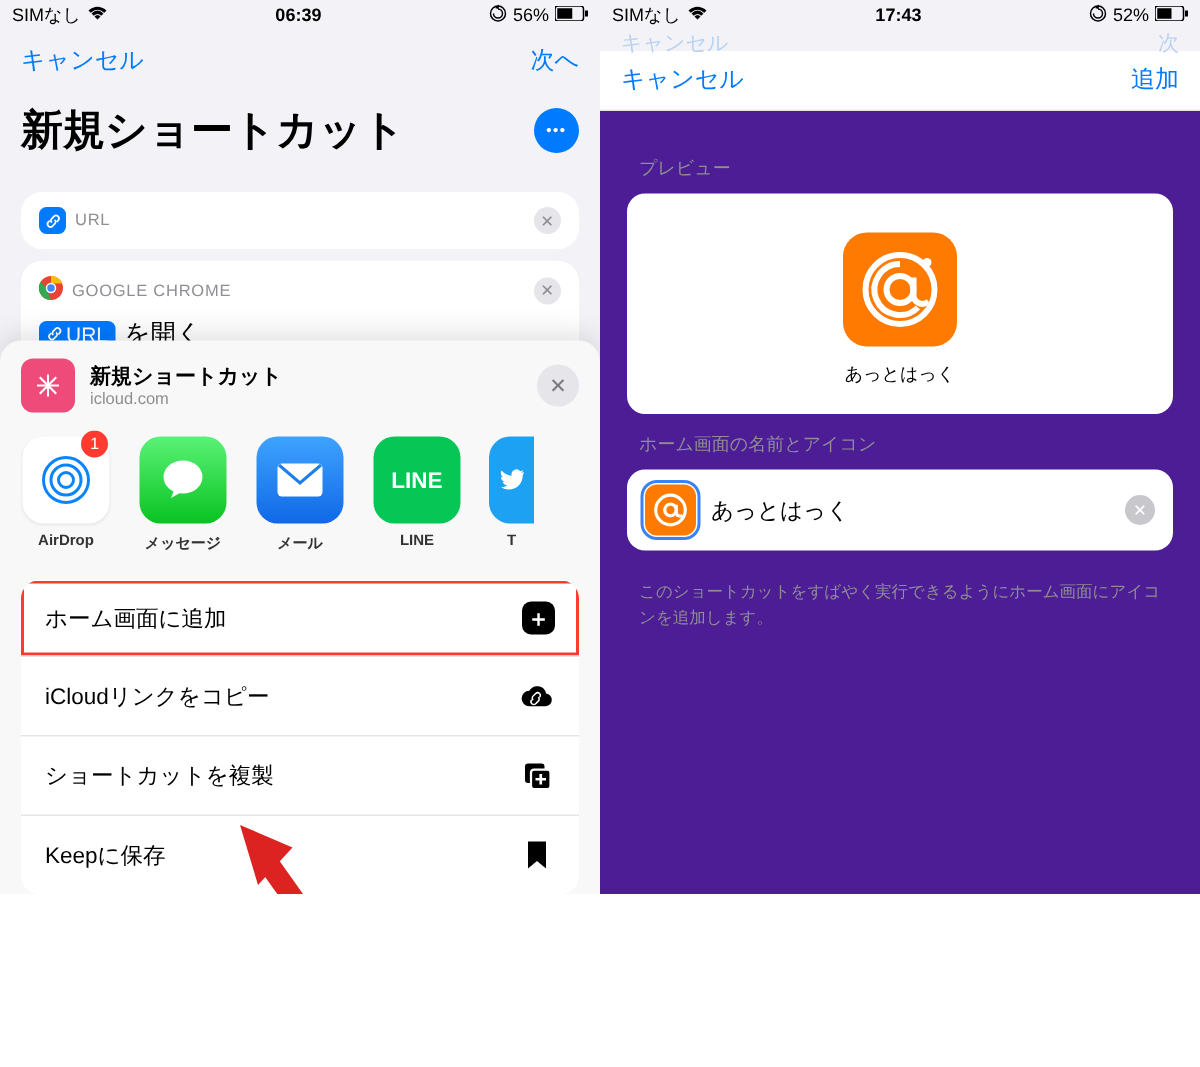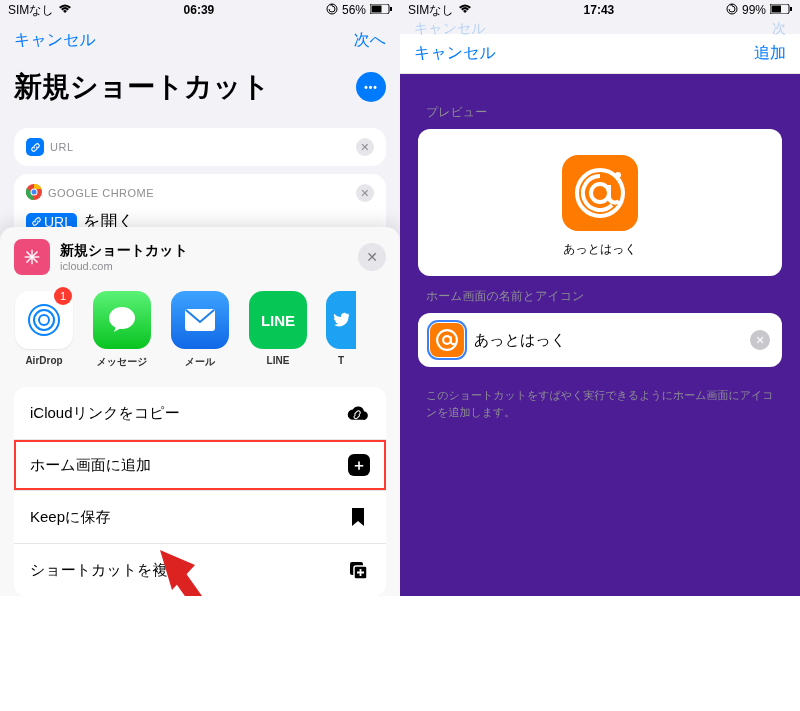--- a/index.html
+++ b/index.html
@@ -215,49 +215,49 @@
         <div class="app-icon twitter" style="width:30px;border-radius:14px 0 0 14px">
           <svg width="20" height="20" viewBox="0 0 24 24">
               <path d="M22 5.5 a8 8 0 0 1 -2.3.6 4 4 0 0 0 1.8-2.2 8 8 0 0 1 -2.5 1 4 4 0 0 0 -6.9 3.6 11 11 0 0 1 -8-4.1 4 4 0 0 0 1.2 5.4 4 4 0 0 1 -1.8-.5 4 4 0 0 0 3.2 4 4 4 0 0 1 -1.8.07 4 4 0 0 0 3.8 2.8 8 8 0 0 1 -5 1.7 11 11 0 0 0 6 1.8 c7.3 0 11.3-6 11.3-11.3" fill="#fff"></path>
             </svg>
         </div>
         <div class="app-label">T</div>
       </div>
     </div>
 
     <div class="action-list">
+      <div class="action-item highlight">
+        <span>ホーム画面に追加</span>
+        <span class="plus-box">＋</span>
+      </div>
       <div class="action-item">
         <span>iCloudリンクをコピー</span>
         <span class="action-icon">
           <svg width="28" height="20" viewBox="0 0 28 20">
               <path d="M8 18 a6 6 0 0 1 0-12 a7 7 0 0 1 13 2 a5 5 0 0 1 -1 10 Z" fill="#000"></path>
               <path d="M11 13 a2 2 0 0 1 0-3 l2-2 a2 2 0 0 1 3 3 M15 11 a2 2 0 0 1 0 3 l-2 2 a2 2 0 0 1 -3 -3" fill="none" stroke="#fff" stroke-width="1.2"></path>
-            </svg>
-        </span>
-      </div>
-      <div class="action-item highlight">
-        <span>ホーム画面に追加</span>
-        <span class="plus-box">＋</span>
-      </div>
-      <div class="action-item">
-        <span>Keepに保存</span>
-        <span class="action-icon">
-          <svg width="16" height="20" viewBox="0 0 16 20">
-              <path d="M2 1 h12 v18 l-6-5 -6 5 Z" fill="#000"></path>
             </svg>
         </span>
       </div>
       <div class="action-item">
         <span>ショートカットを複製</span>
         <span class="action-icon">
           <svg width="24" height="24" viewBox="0 0 24 24">
               <rect x="4" y="4" width="13" height="13" rx="2" fill="#000"></rect>
               <rect x="8" y="8" width="13" height="13" rx="2" fill="#000" stroke="#fff" stroke-width="1.5"></rect>
               <line x1="14.5" y1="11" x2="14.5" y2="18" stroke="#fff" stroke-width="1.8"></line>
               <line x1="11" y1="14.5" x2="18" y2="14.5" stroke="#fff" stroke-width="1.8"></line>
+            </svg>
+        </span>
+      </div>
+      <div class="action-item">
+        <span>Keepに保存</span>
+        <span class="action-icon">
+          <svg width="16" height="20" viewBox="0 0 16 20">
+              <path d="M2 1 h12 v18 l-6-5 -6 5 Z" fill="#000"></path>
             </svg>
         </span>
       </div>
     </div>
   </div>
 
   <svg class="arrow-overlay" style="left:140px; top:540px;" width="160" height="160" viewBox="0 0 160 160">
     <defs>
         <linearGradient id="ag">
           <stop stop-color="#d22"></stop>
@@ -279,21 +279,21 @@
       </span>
     </div>
     <div class="status-center">17:43</div>
     <div class="status-right">
       <span>
         <svg width="12" height="12" viewBox="0 0 12 12">
             <circle cx="6" cy="6" r="5" fill="none" stroke="#000" stroke-width="1"></circle>
             <path d="M6 3 v-2 l-1.5 1.5 M6 3 a3 3 0 1 1 -3 3" fill="none" stroke="#000" stroke-width="1"></path>
           </svg>
       </span>
-      <span>99%</span>
+      <span>52%</span>
       <span>
         <svg width="22" height="10" viewBox="0 0 22 10">
             <rect x="0" y="0" width="19" height="10" rx="2" fill="none" stroke="#000"></rect>
             <rect x="1.5" y="1.5" width="9.5" height="7" fill="#000"></rect>
             <rect x="20" y="3" width="2" height="4" fill="#000"></rect>
           </svg>
       </span>
     </div>
   </div>
 

